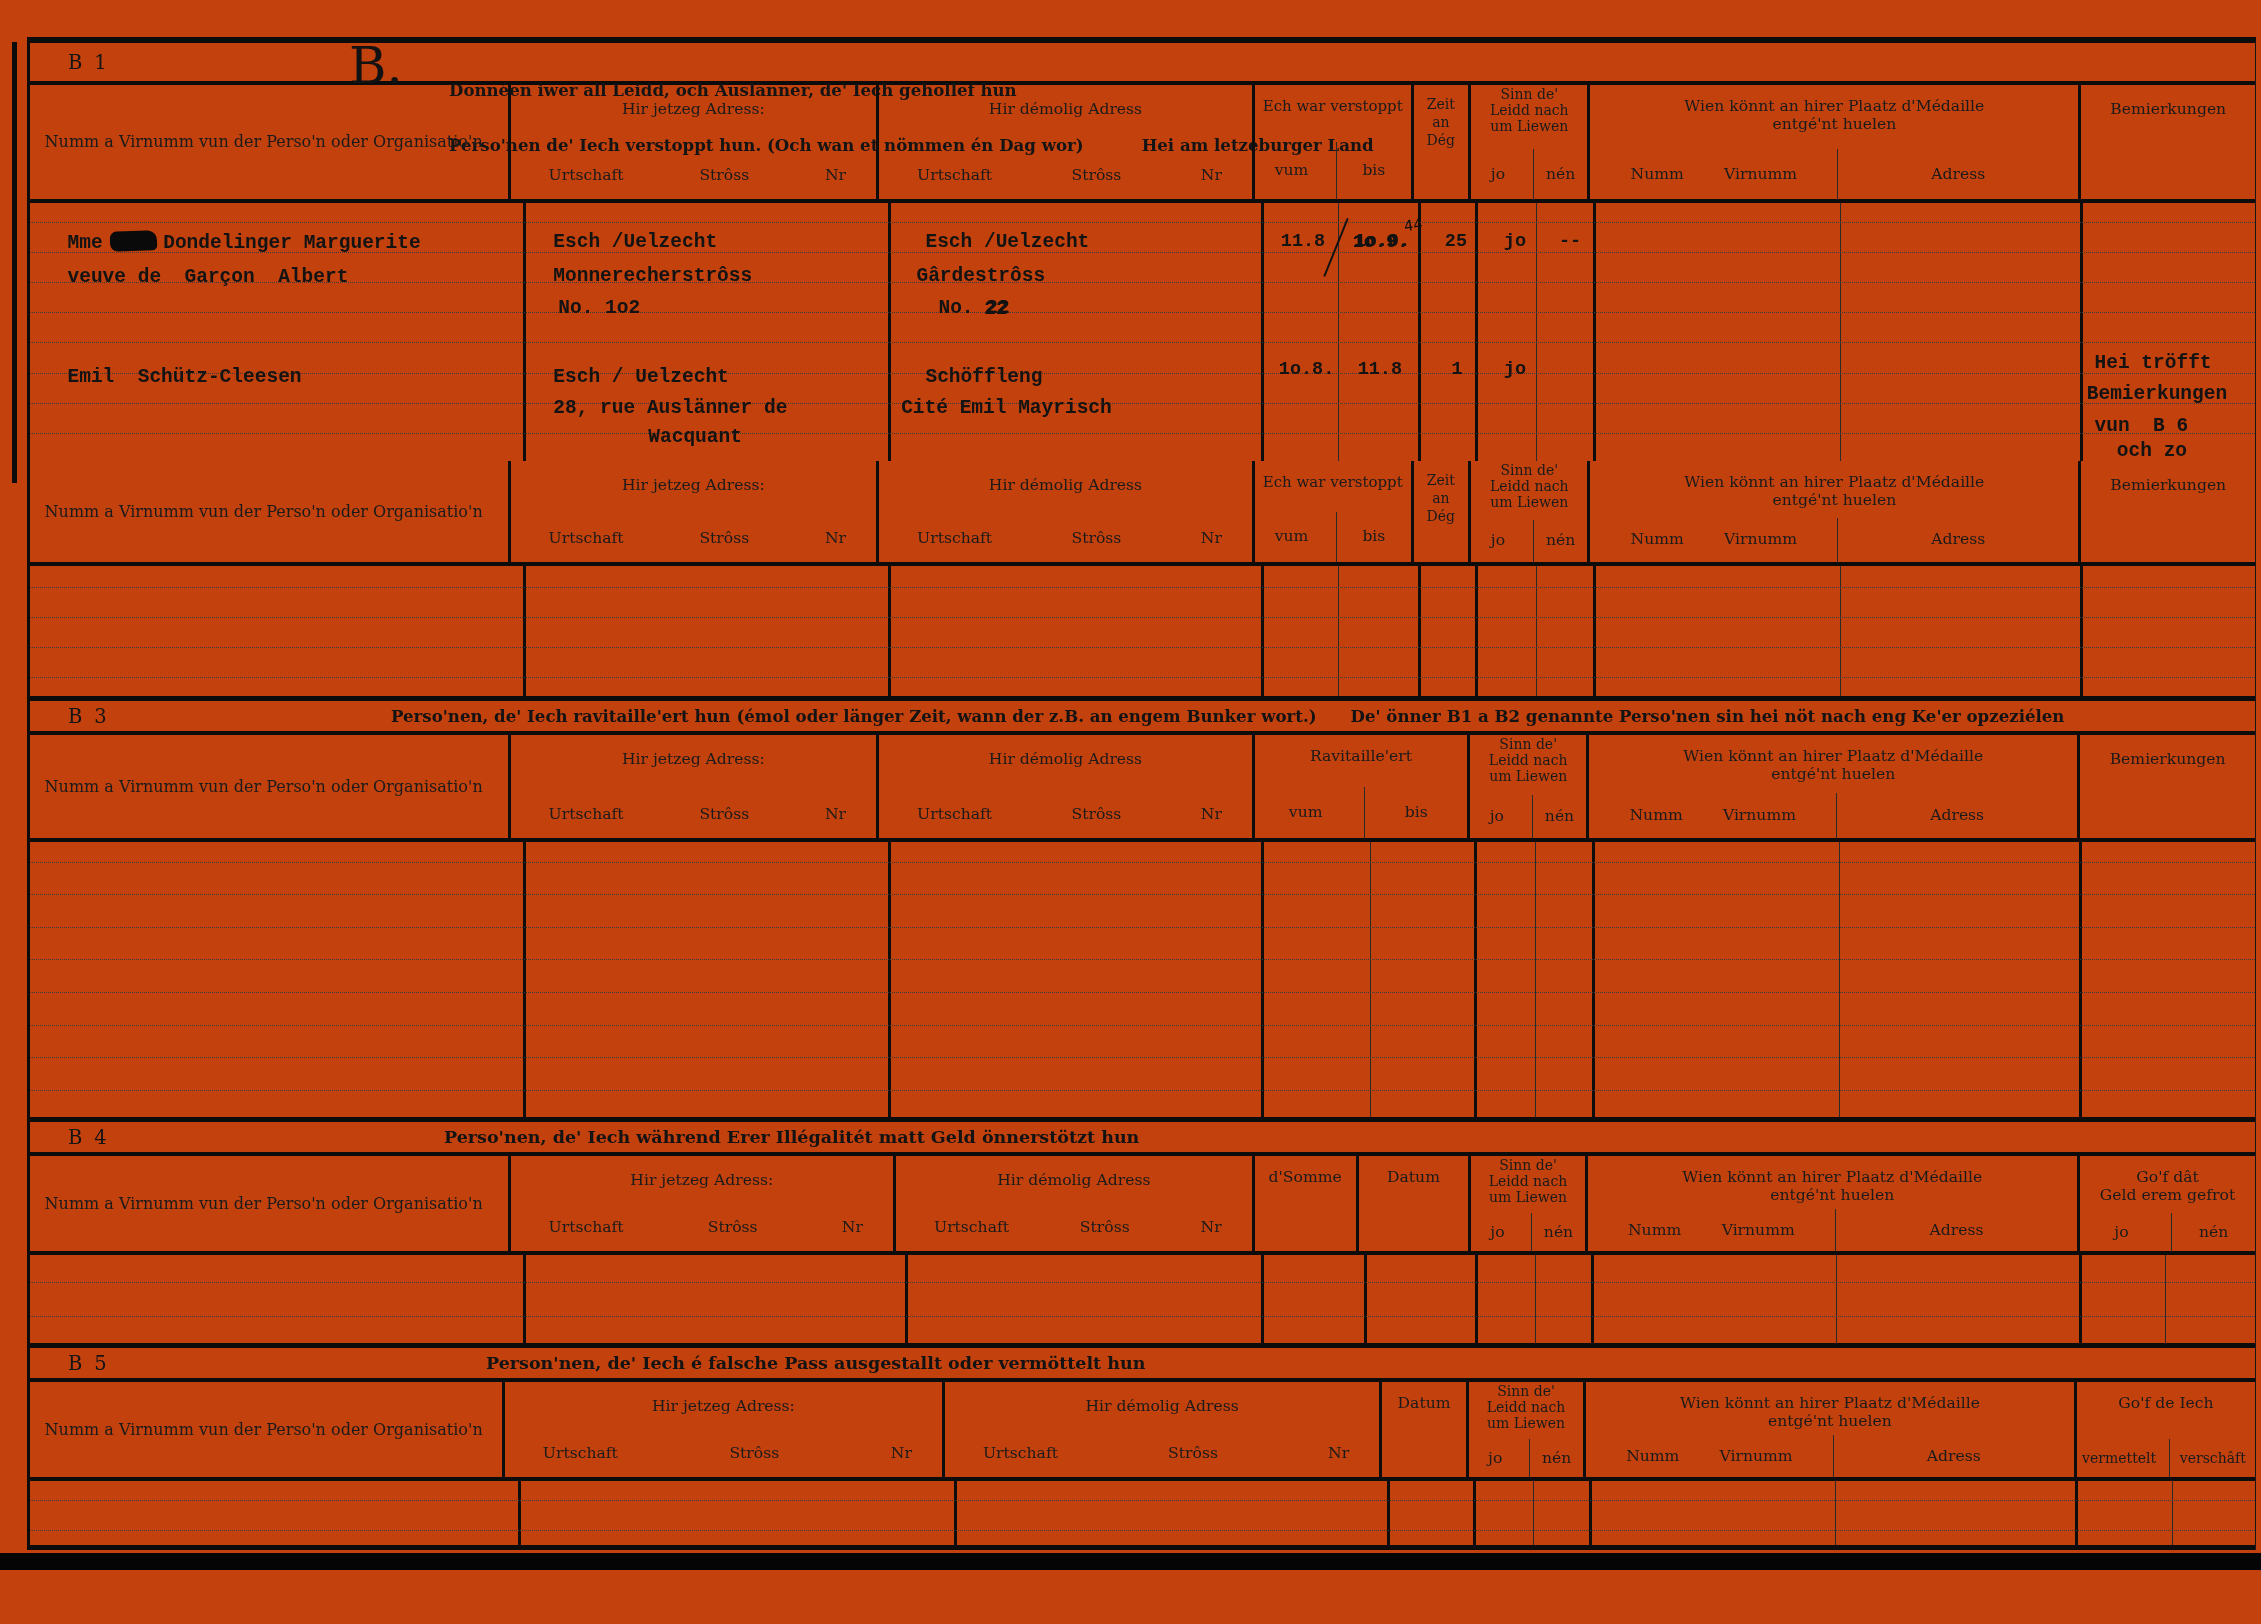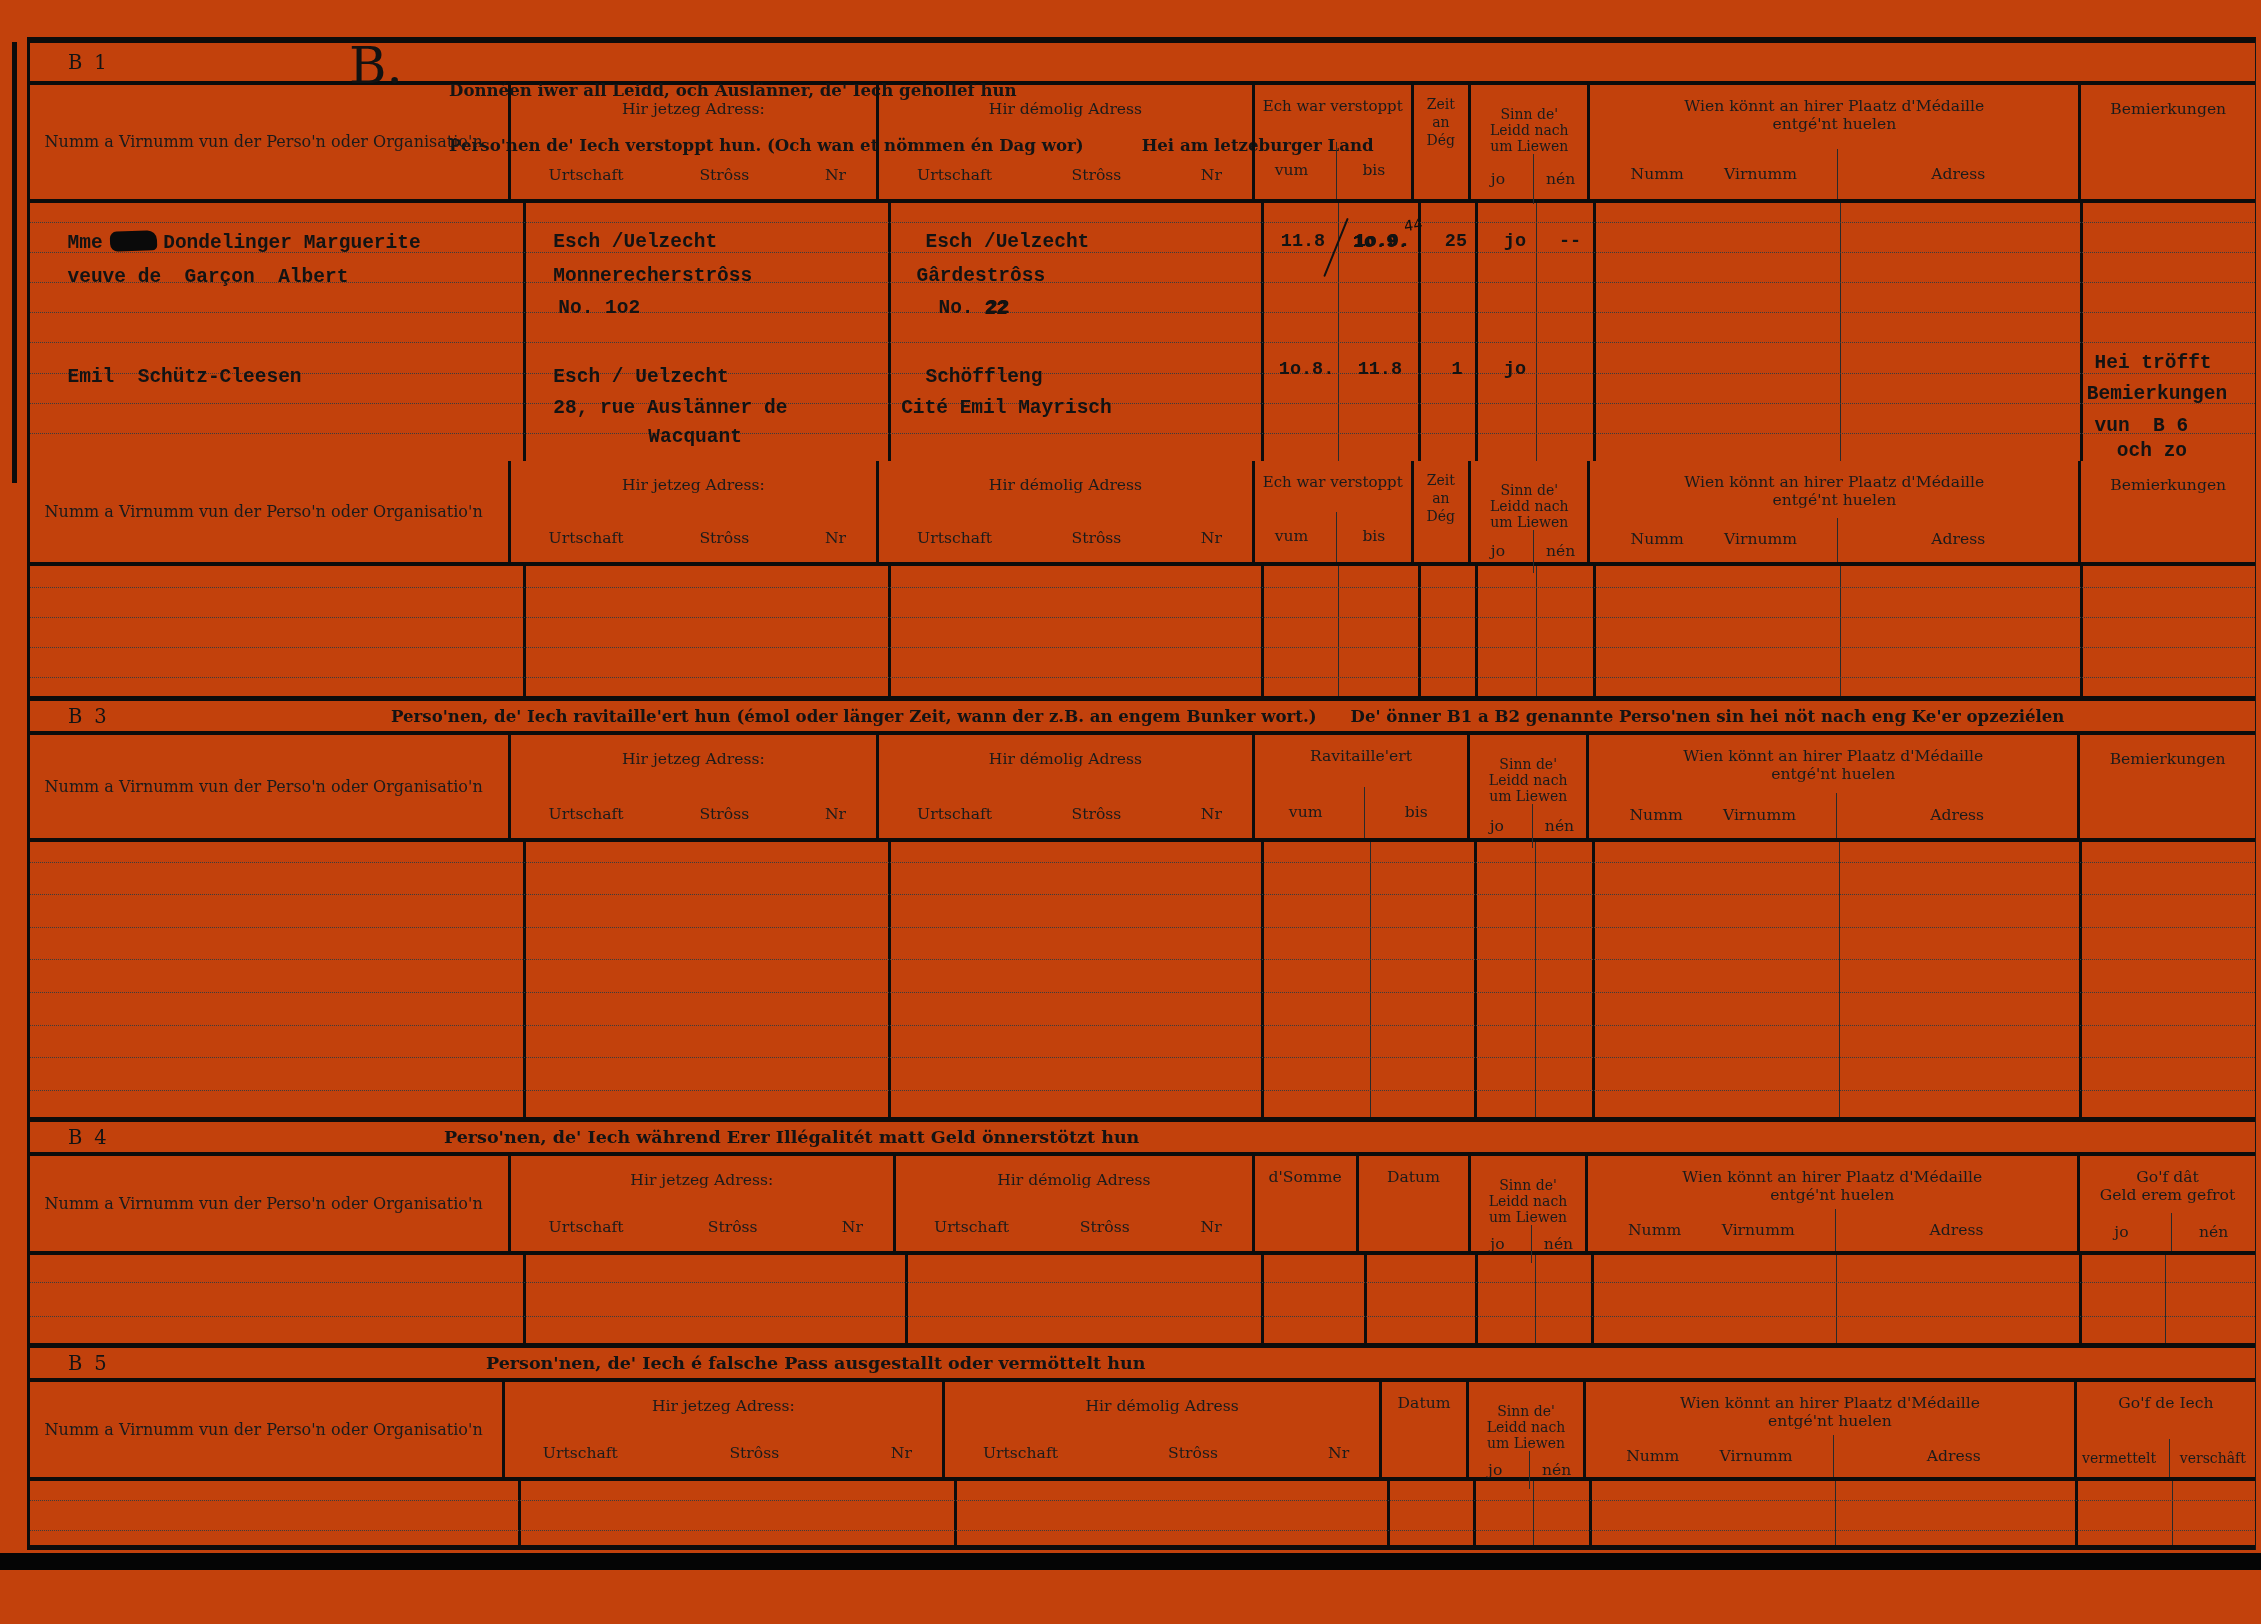--- a/index.html
+++ b/index.html
@@ -34,21 +34,21 @@
   .small{font-size:14px;}
   .hc-name{justify-content:center;padding:0 6.8px 0 14.6px;}
   .hc-name .lbl{font-size:16px;text-align:left;}
   .addr-top{margin-top:14.6px;}
   .addr-sub{margin-top:auto;display:flex;justify-content:space-between;padding:0 30px 14.6px 38px;}
   .v-top{margin-top:11.7px;padding:0 1.9px;}
   .subrow{margin-top:auto;display:flex;flex:0 0 50%;gap:8px;}
   .subrow .sc{flex:1;height:100%;display:flex;align-items:center;justify-content:center;}
   .subrow .sc + .sc{border-left:1px solid #2a2a2a;}
   .zeit-stack{margin-top:10.7px;display:flex;flex-direction:column;align-items:center;gap:1.5px;}
-  .alive-top{margin-top:21px;line-height:1.1;}
+  .alive-top{margin-top:1px;line-height:1.1;}
   .alive-top .lbl{line-height:1.15;}
   .medal-top{margin-top:11.7px;}
   .medal-sub{margin-top:auto;flex:0 0 44%;display:flex;}
   .mleft{flex:0 0 50.6%;display:flex;justify-content:space-evenly;align-items:center;border-right:1px solid #2a2a2a;}
   .mright{flex:1;display:flex;justify-content:center;align-items:center;}
   .remarks-top{margin-top:14.6px;}
   
   .bdy{position:relative;display:grid;padding-left:20px;}
   .bo1{height:258px;}.bo2{height:130px;}.bo3{height:275px;}.bo4{height:88px;}
   .bo5{height:64px;border-bottom:5.8px solid #0c0c0c;}

